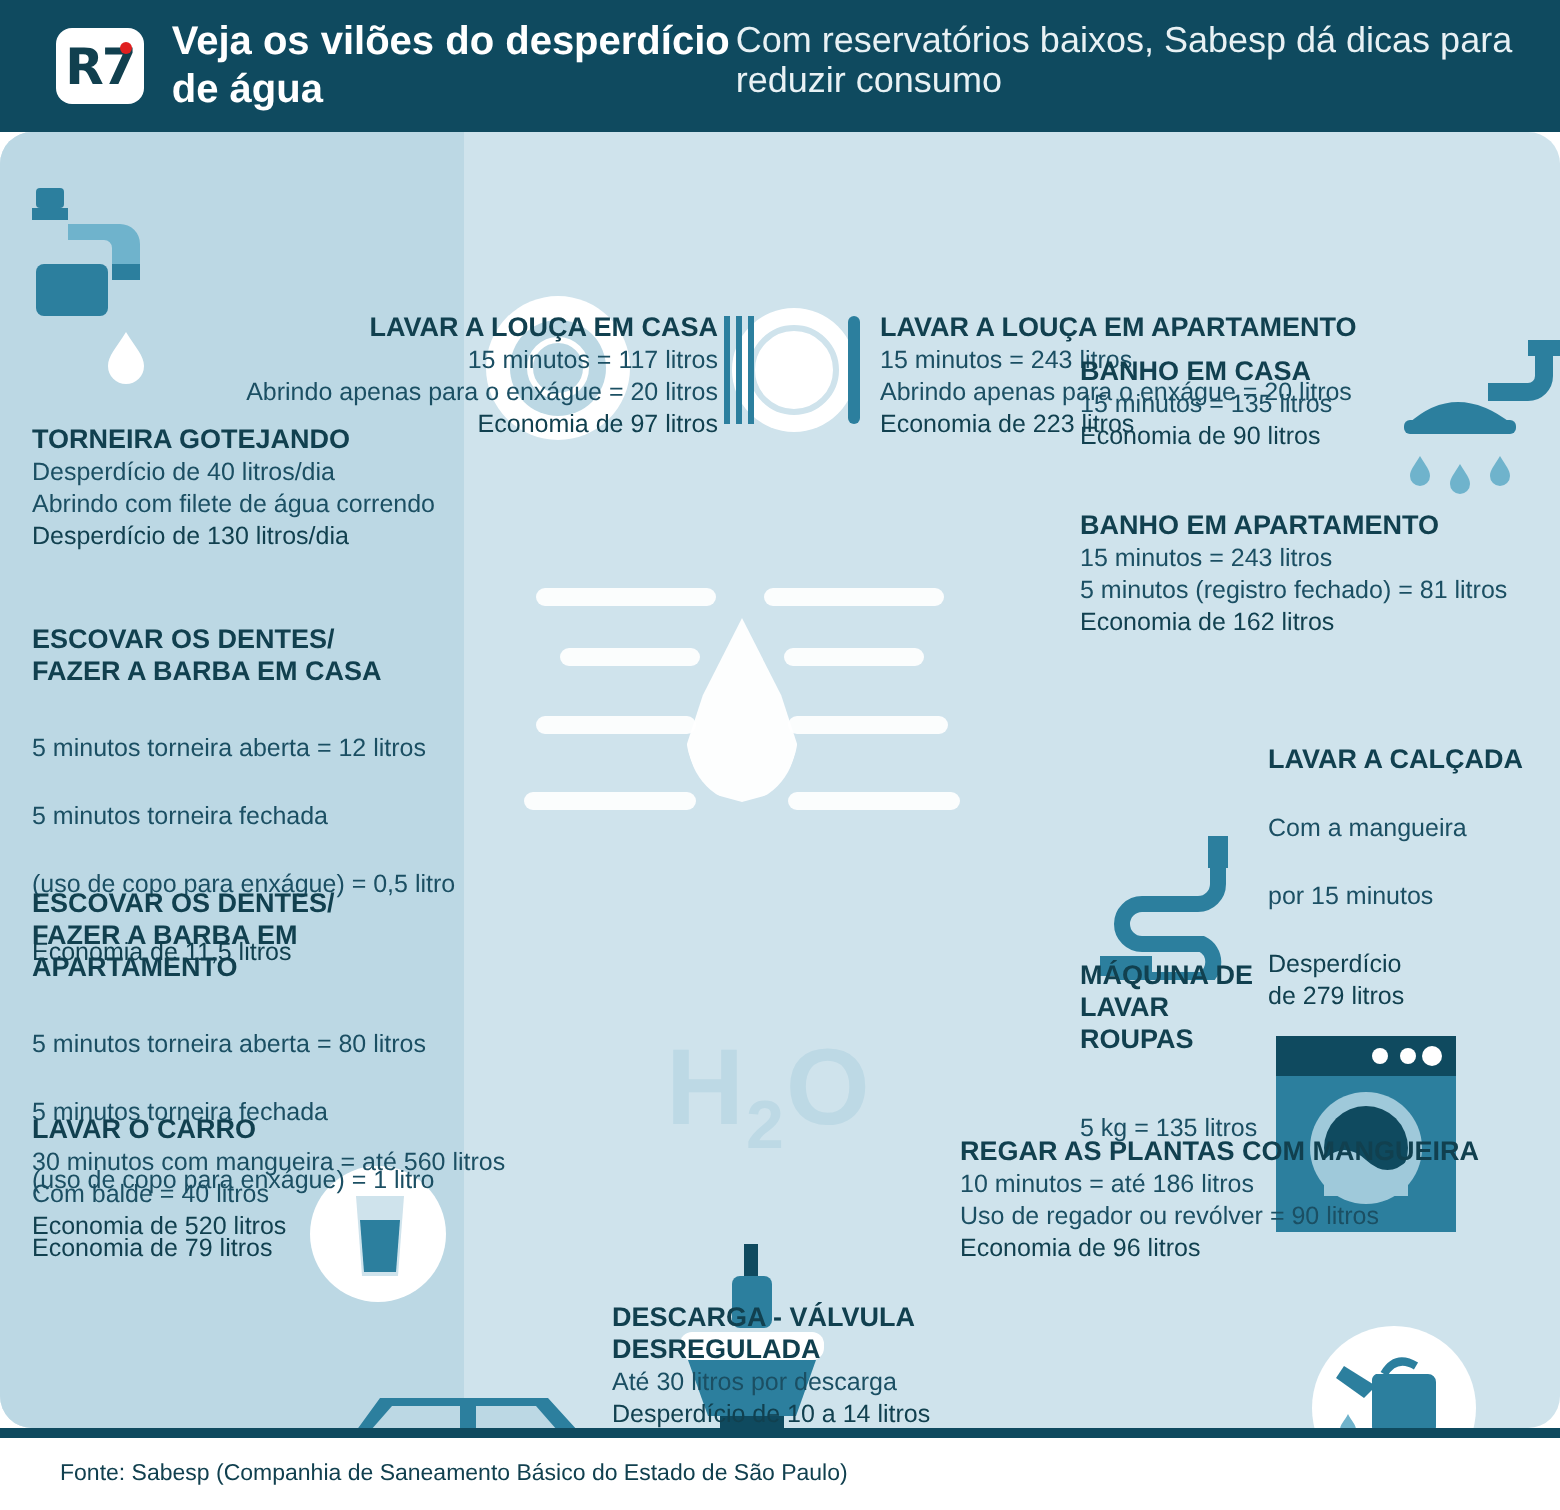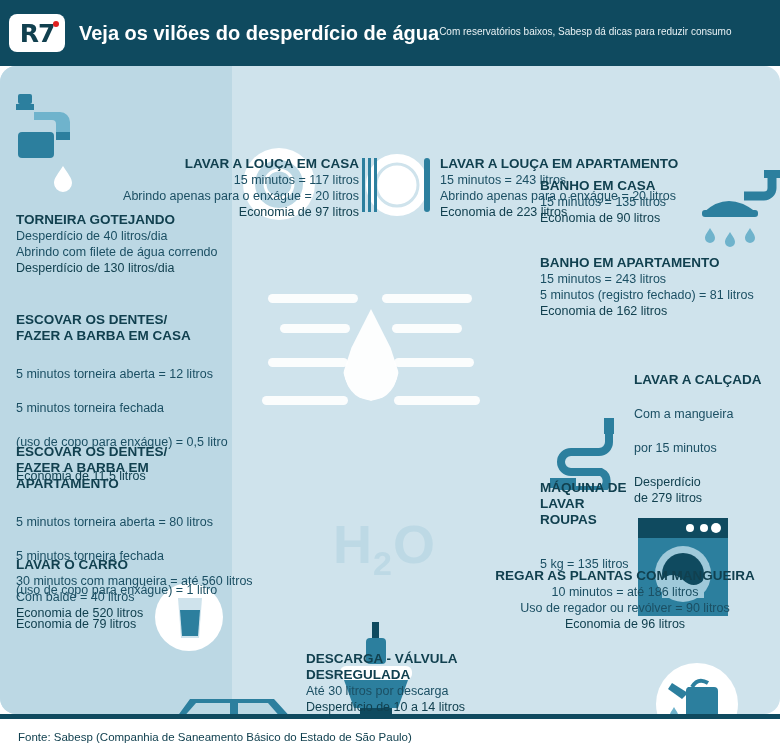--- a/index.html
+++ b/index.html
@@ -17,42 +17,42 @@
 
   
   .header {
     position: absolute; left: 0; top: 0;
     width: 780px; height: 66px;
     background: #0f4a5f;
     display: flex; align-items: center;
   }
   .logo {
     width: 56px; height: 38px;
-    margin-left: 9px; margin-right: 14px;
+    margin-left: 28px; margin-right: 14px;
     background: #ffffff;
     border-radius: 8px;
     display: flex; align-items: center; justify-content: center;
     position: relative;
   }
   .logo-text {
     font-size: 25px; font-weight: bold; color: #11404f;
     letter-spacing: -1px;
     font-family: "DejaVu Sans", sans-serif;
   }
   .logo-dot {
     position: absolute; right: 6px; top: 7px;
     width: 6px; height: 6px; border-radius: 50%;
     background: #e02020;
   }
   .head-titles { display: flex; flex-direction: row; justify-content: center; }
   .head-title {
     color: #ffffff; font-size: 20px; font-weight: bold; line-height: 24px;
   }
   .head-sub {
-    color: #e8f1f4; font-size: 10px; line-height: 20px; margin-top: 1px;
+    color: #e8f1f4; font-size: 18px; line-height: 20px; margin-top: 1px;
   }
 
   
   .canvas {
     position: absolute; left: 0; top: 66px;
     width: 780px; height: 648px;
     background: #cfe3ec;
     overflow: hidden;
     border-radius: 16px;
   }
@@ -87,21 +87,21 @@
   .b-title {
     font-size: 13.5px; font-weight: bold; line-height: 16px; color: #11404f;
     text-transform: uppercase;
   }
   .b-line { font-size: 12.5px; line-height: 16px; color: #1b4f63; }
   .b-strong { font-size: 12.5px; font-weight: normal; line-height: 16px; color: #11404f; }
 
   
   .footer {
     position: absolute; left: 0; top: 714px; width: 780px; height: 41px;
-    background: #ffffff; display: flex; align-items: center;
+    background: #ffffff; display: flex; align-items: center; padding-left: 12px;
   }
   .footer-bar {
     position: absolute; left: 0; top: 0; width: 780px; height: 5px; background: #0f4a5f;
   }
   .footer-text {
     font-size: 11.5px; color: #11404f; margin-left: 18px; margin-top: 4px;
   }
 
   
   .icon { position: absolute; }
@@ -290,21 +290,21 @@
       <div class="b-line" style="margin-top:10px;">5 kg = 135 litros</div>
     </div>
 
     <div class="block" style="left:16px; top:491px; width:270px;">
       <div class="b-title">LAVAR O CARRO</div>
       <div class="b-line">30 minutos com mangueira = até 560 litros</div>
       <div class="b-line">Com balde = 40 litros</div>
       <div class="b-strong">Economia de 520 litros</div>
     </div>
 
-    <div class="block" style="left:480px; top:502px; width:290px;text-align:center;">
+    <div class="block" style="left:480px; top:502px; width:290px;">
       <div class="b-title">REGAR AS PLANTAS COM MANGUEIRA</div>
       <div class="b-line">10 minutos = até 186 litros</div>
       <div class="b-line">Uso de regador ou revólver = 90 litros</div>
       <div class="b-strong">Economia de 96 litros</div>
     </div>
 
     <div class="block" style="left:306px; top:585px; width:240px;">
       <div class="b-title">DESCARGA - Válvula desregulada</div>
       <div class="b-line">Até 30 litros por descarga</div>
       <div class="b-strong">Desperdício de 10 a 14 litros</div>

